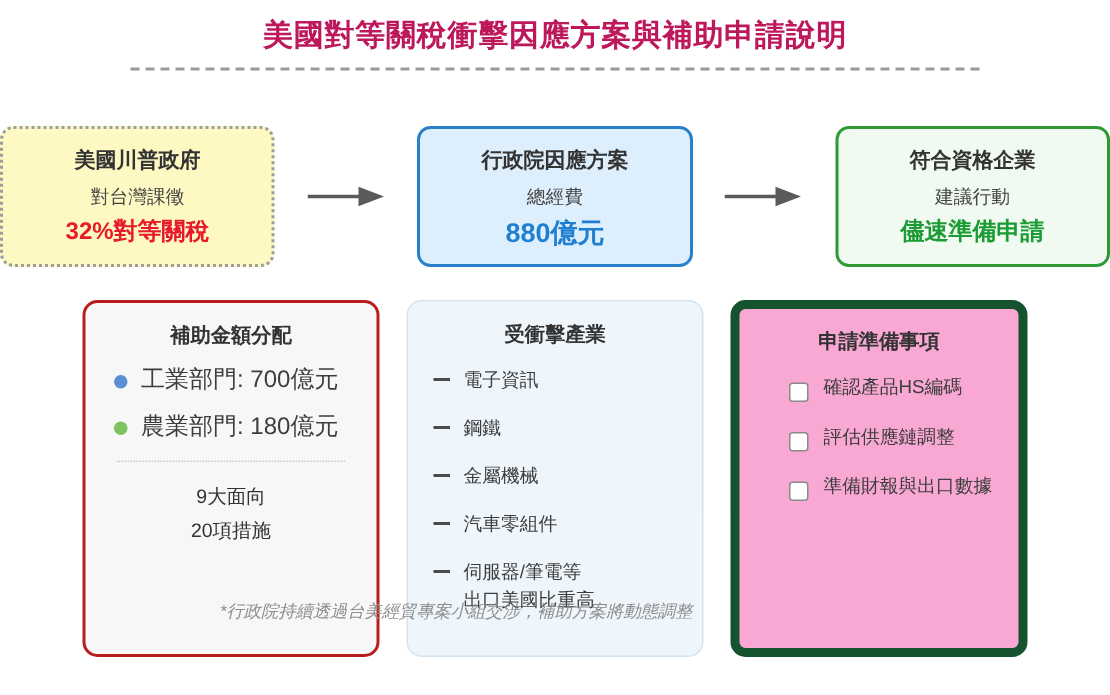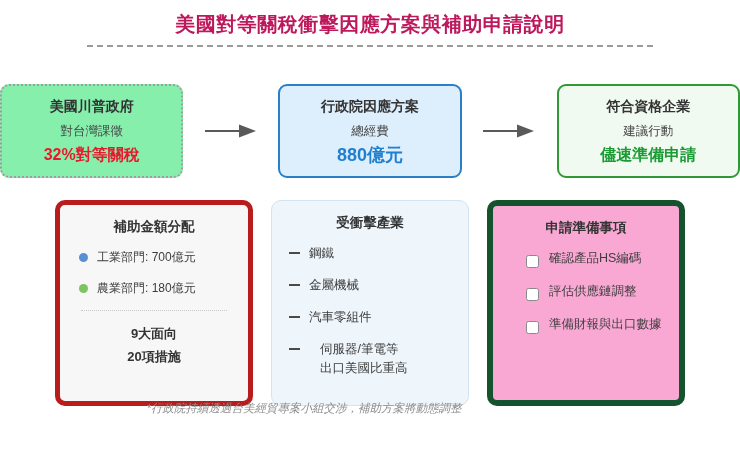--- a/index.html
+++ b/index.html
@@ -83,21 +83,21 @@
     margin-top: 5px;
   }
   .flow-box .fb-accent {
     font-size: 16px;
     font-weight: bold;
     line-height: 22px;
     margin-top: 3px;
   }
 
   .box-origin {
-    background: #86efac;
+    background: #fef9c3;
     border: 2px dotted #9d9d9d;
   }
   .box-origin .fb-accent { color: #e8192c; }
 
   .box-plan {
     background: #ddeefc;
     border: 2.5px solid #2a7fc9;
   }
   .box-plan .fb-accent { color: #1f7fd0; font-size: 18px; }
 
@@ -141,36 +141,36 @@
     font-size: 13.5px;
     font-weight: bold;
     text-align: center;
     color: #333333;
     margin-bottom: 12px;
     line-height: 19px;
   }
 
   .panel-grey {
     background: #f7f7f7;
-    border: 5px solid #b91c1c;
+    border: 2px solid #b91c1c;
   }
   .panel-blue {
     background: #eef5fb;
     border: 1px solid #d4e3f0;
   }
   .panel-green {
     background: #f9a8d4;
     border: 6px solid #14532d;
   }
 
   
   .alloc-item {
     display: flex;
     align-items: center;
-    font-size: 12px;
+    font-size: 16px;
     color: #3d3d3d;
     line-height: 18px;
     margin: 0 0 13px 6px;
   }
   .alloc-dot {
     width: 9px;
     height: 9px;
     border-radius: 50%;
     margin-right: 9px;
     flex: 0 0 auto;
@@ -179,21 +179,21 @@
   .dot-green { background: #7cc45e; }
 
   .alloc-divider {
     margin: 4px 8px 11px 8px;
     height: 0;
     border-top: 1px dotted #c9c9c9;
   }
   .alloc-foot {
     text-align: center;
     font-size: 13px;
-    font-weight: bold;
+    font-weight: normal;
     color: #333333;
     line-height: 23px;
   }
 
   
   .ind-item {
     display: flex;
     align-items: flex-start;
     font-size: 12.5px;
     color: #3d3d3d;
@@ -201,21 +201,21 @@
     margin: 0 0 13px 4px;
   }
   .ind-dash {
     width: 11px;
     flex: 0 0 auto;
     margin-right: 9px;
     margin-top: 8px;
     border-top: 2px solid #4a4a4a;
     height: 0;
   }
-  .ind-text span { display: block; margin-left: 11px; }
+  .ind-text span { display: block; }
 
   
   .chk-item {
     display: flex;
     align-items: flex-end;
     font-size: 12.5px;
     color: #3d3d3d;
     line-height: 19px;
     margin: 0 0 14px 20px;
   }
@@ -313,20 +313,24 @@
 
       <div class="alloc-divider"></div>
 
       <div class="alloc-foot">9大面向</div>
       <div class="alloc-foot">20項措施</div>
     </div>
 
     <div class="panel panel-blue">
       <div class="panel-title">受衝擊產業</div>
 
+      <div class="ind-item">
+        <span class="ind-dash"></span>
+        <span class="ind-text">電子資訊</span>
+      </div>
 
       <div class="ind-item">
         <span class="ind-dash"></span>
         <span class="ind-text">鋼鐵</span>
       </div>
 
       <div class="ind-item">
         <span class="ind-dash"></span>
         <span class="ind-text">金屬機械</span>
       </div>

